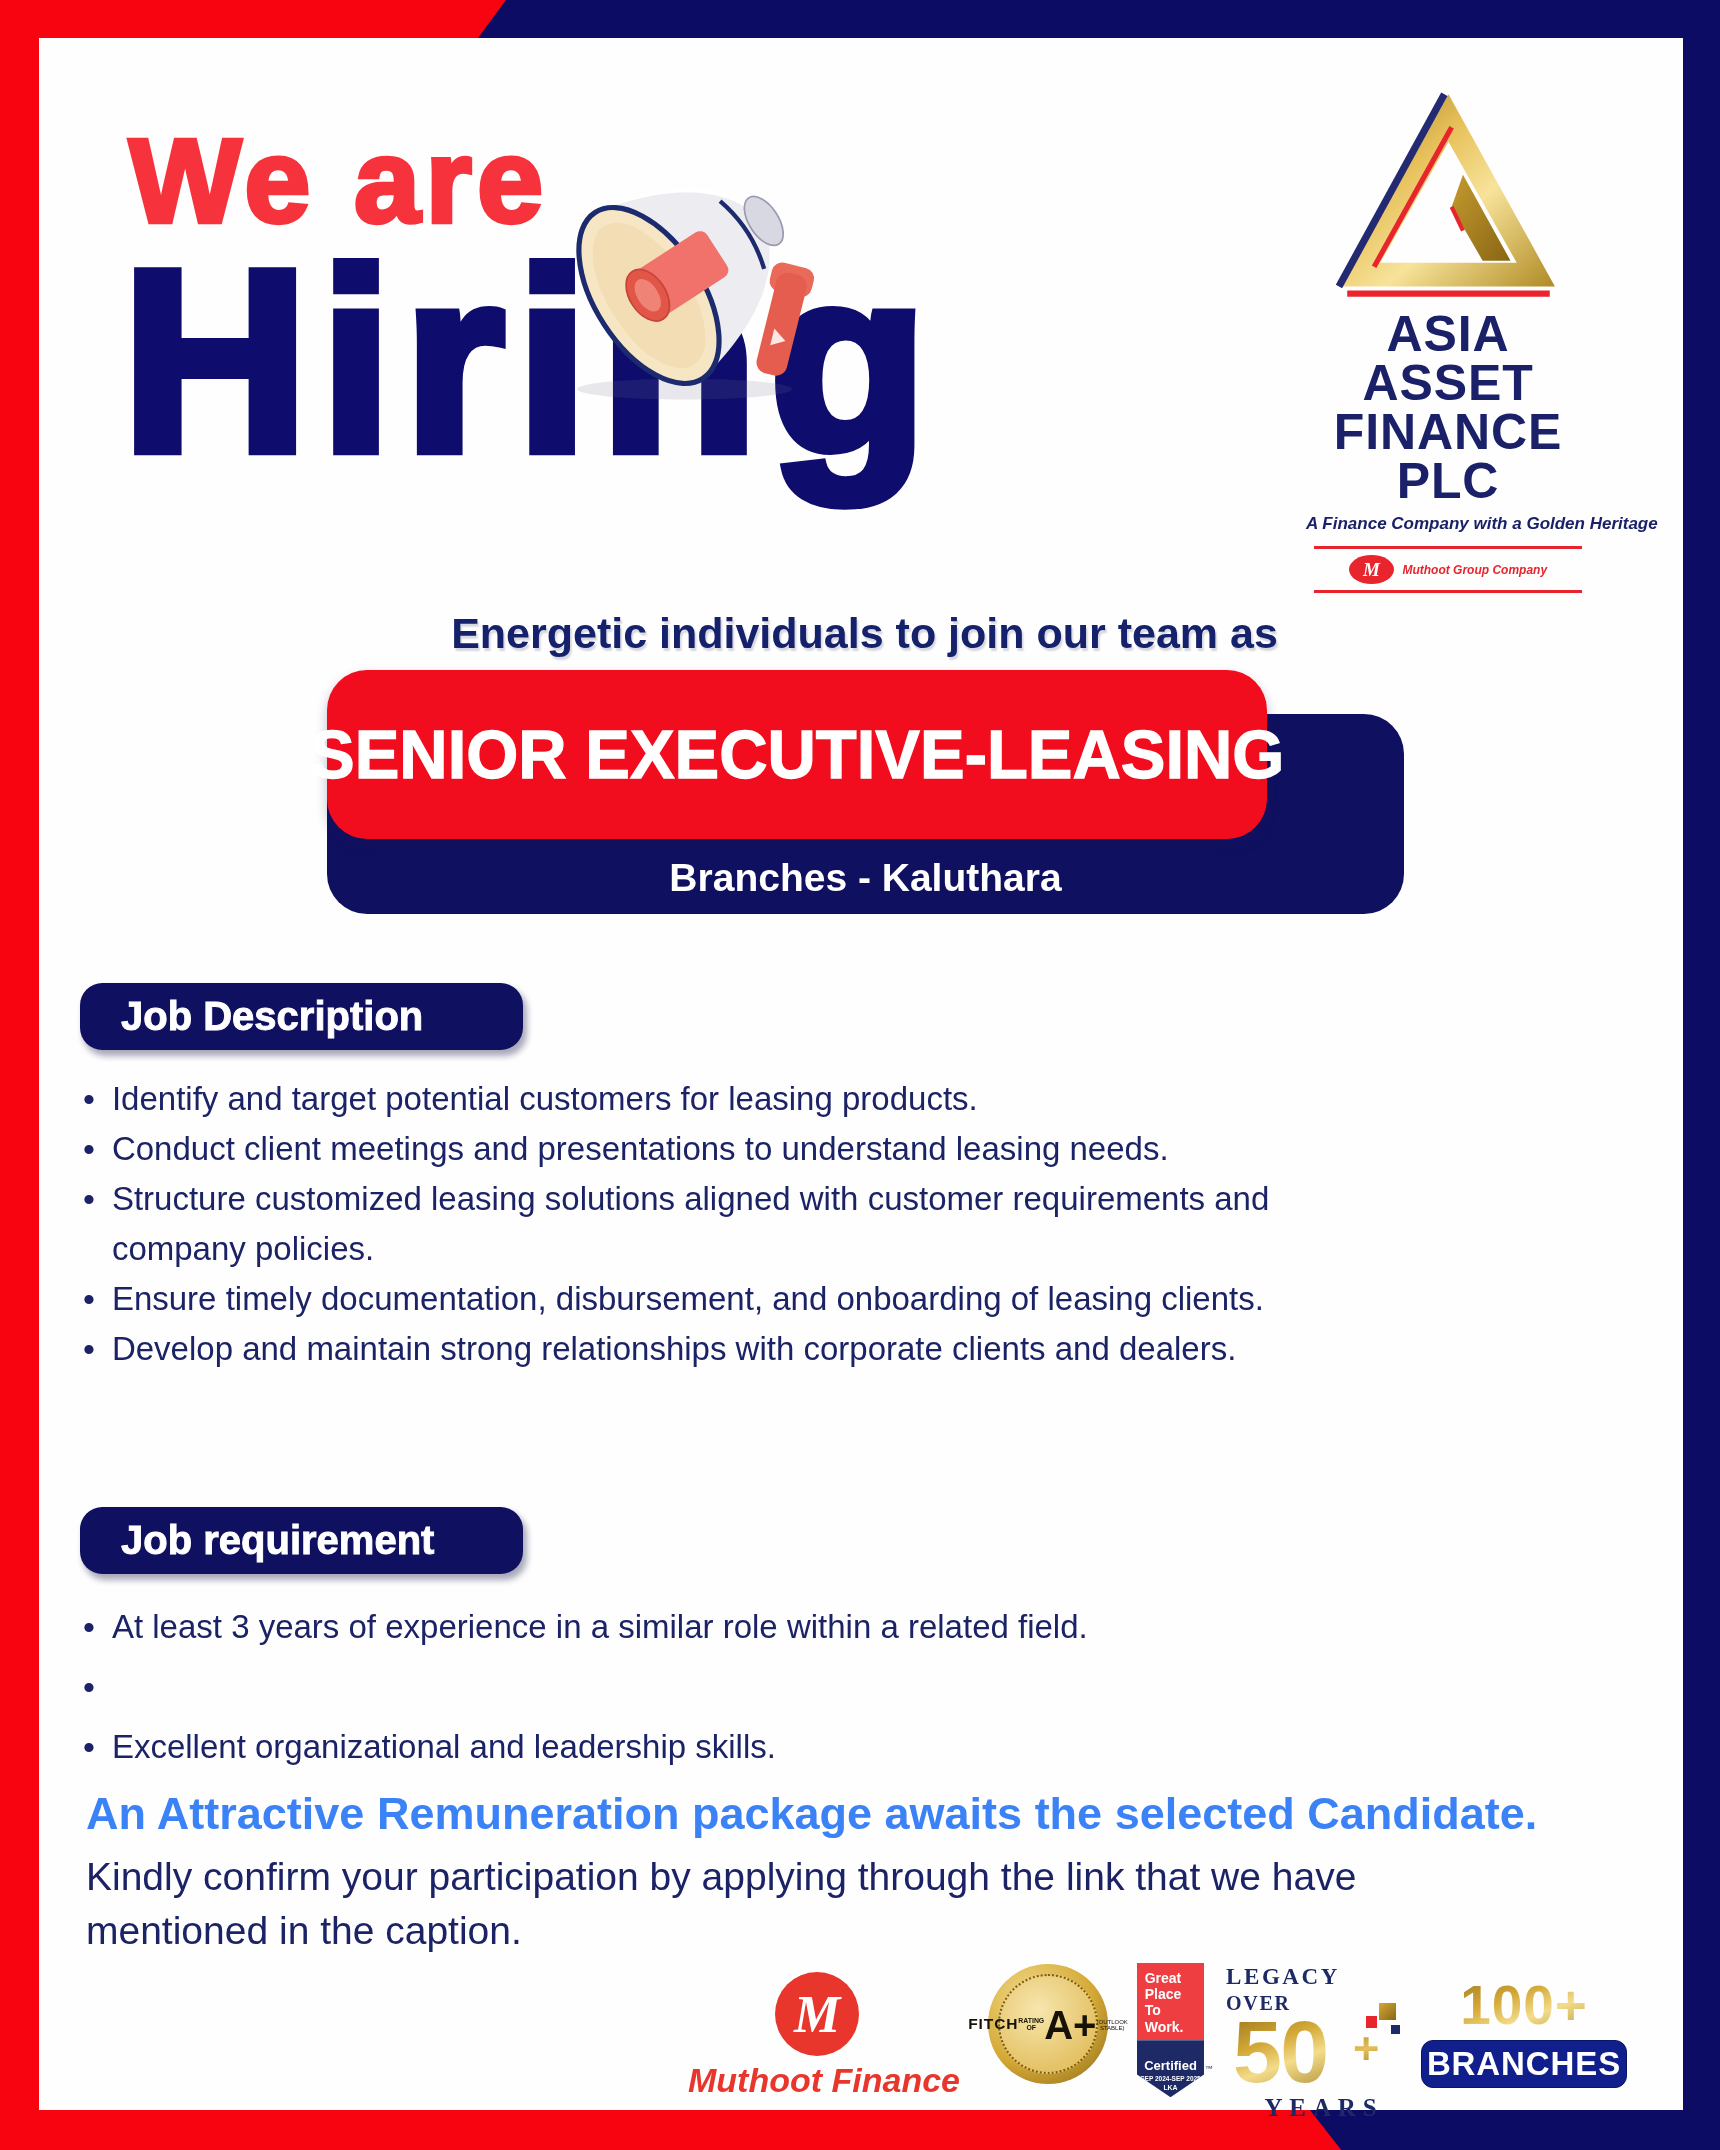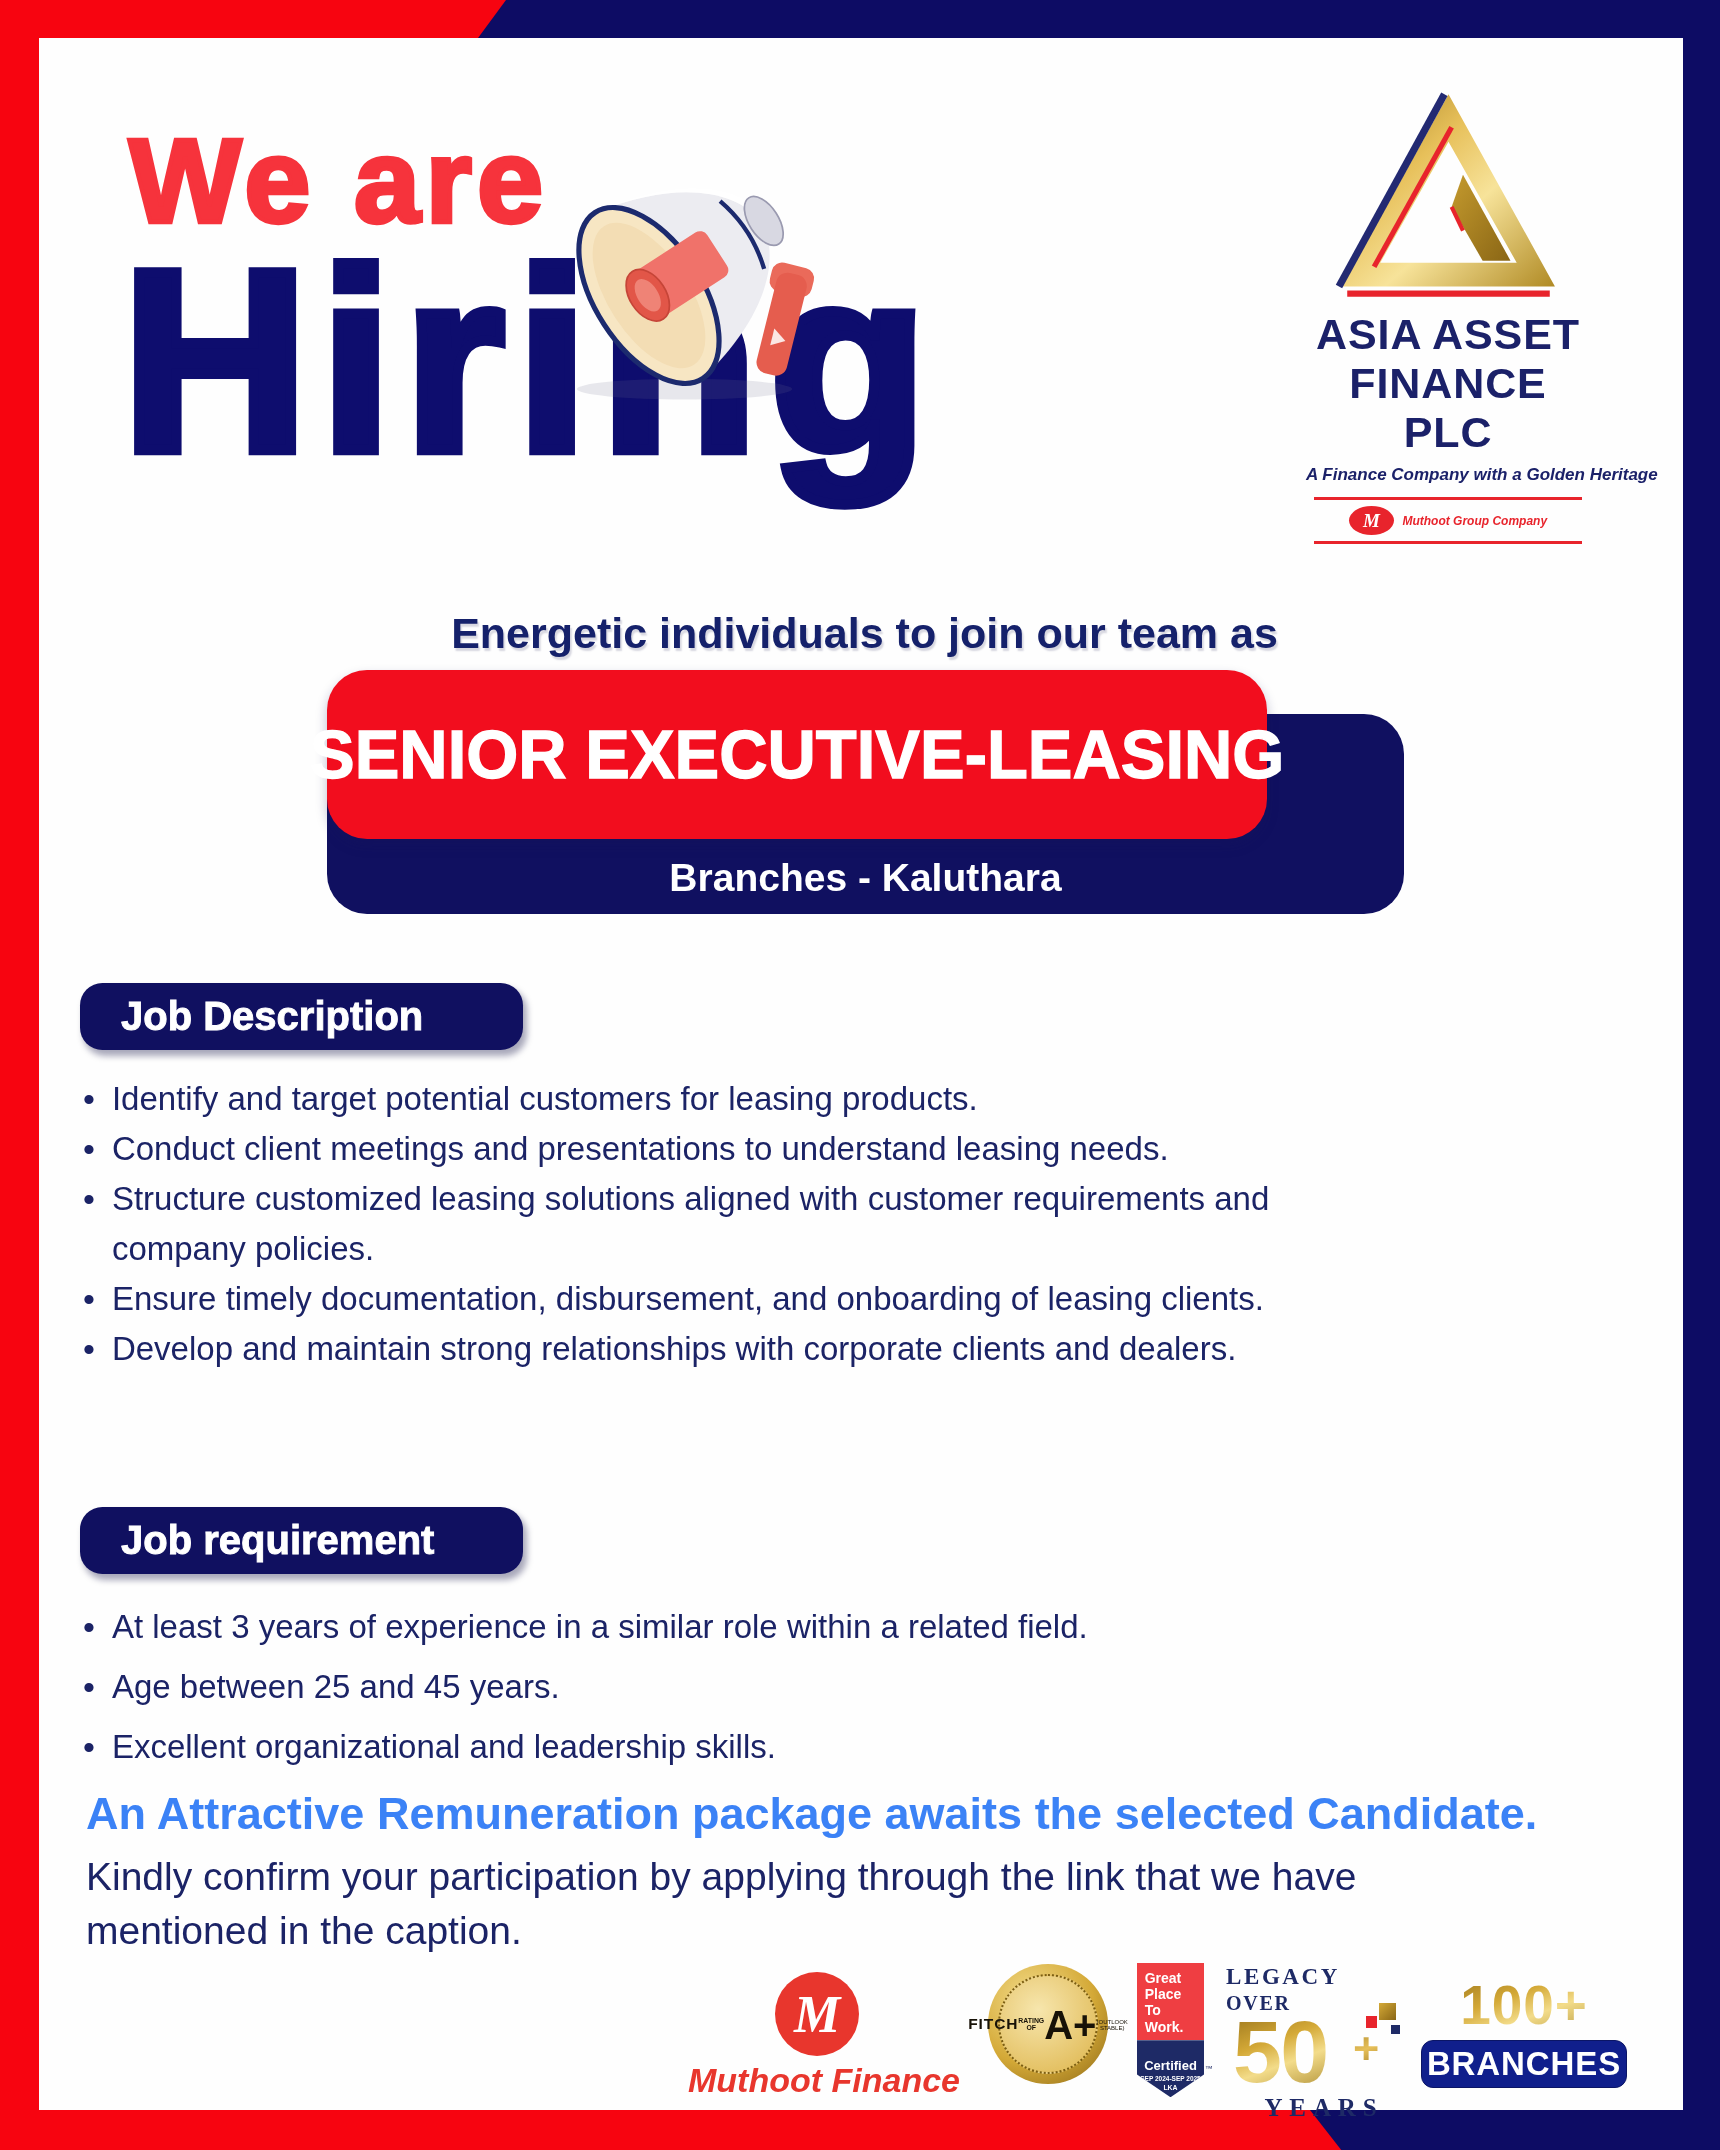--- a/index.html
+++ b/index.html
@@ -18,21 +18,21 @@
     clip-path:polygon(0 0,1310px 0,1342px 100%,0 100%);}
   
   .we-are{position:absolute;left:129px;top:112px;font-size:119px;font-weight:700;
     color:#f6333c;-webkit-text-stroke:4.3px #f6333c;letter-spacing:5.2px;white-space:nowrap;}
   .hiring{position:absolute;left:122px;top:232px;font-size:258px;font-weight:700;
     color:#0e0d6e;-webkit-text-stroke:10.3px #0e0d6e;letter-spacing:12px;white-space:nowrap;line-height:1;}
   .megaphone{position:absolute;left:564px;top:105px;width:297px;height:297px;}
   
   .brand{position:absolute;left:1306px;top:86px;width:284px;text-align:center;}
   .brand-triangle{width:229px;height:217px;margin:0 auto;display:block;}
-  .brand-name{font-size:43px;font-weight:700;color:#1b2169;letter-spacing:0.9px;line-height:49px;margin-top:6.9px;}
+  .brand-name{font-size:50px;font-weight:700;color:#1b2169;letter-spacing:0.9px;line-height:49px;margin-top:6.9px;}
   .brand-tagline{font-size:17px;font-style:italic;font-weight:700;color:#1b2169;margin-top:8.6px;white-space:nowrap;}
   .group-strip{margin:12px auto 0;width:268px;border-top:3.4px solid #e8242c;border-bottom:3.4px solid #e8242c;
     padding:6px 0;display:flex;align-items:center;justify-content:center;gap:8.6px;}
   .group-oval{width:45px;height:29px;background:#e8242c;border-radius:50%;display:flex;
     align-items:center;justify-content:center;color:#fff;font-family:"Liberation Serif",serif;
     font-weight:700;font-style:italic;font-size:19px;}
   .group-label{color:#e8242c;font-weight:700;font-style:italic;font-size:12px;white-space:nowrap;}
   
   .intro{position:absolute;left:258px;top:609px;width:1213px;text-align:center;font-size:43px;
     font-weight:700;color:#15216b;text-shadow:1.7px 2.6px 1.7px rgba(40,40,90,.18);}
@@ -216,21 +216,20 @@
   <div class="badge badge-jr">
     <span>Job requirement</span>
   </div>
   <ul class="bullets jr">
     <li>
         <span class="blt">•</span>
         <span class="btxt">At least 3 years of experience in a similar role within a related field.</span>
       </li>
     <li>
         <span class="blt">•</span>
-        <span class="btxt">Age between 25 and 45 years.</span>
       </li>
     <li>
         <span class="blt">•</span>
         <span class="btxt">Excellent organizational and leadership skills.</span>
       </li>
   </ul>
 
   <div class="remuneration">An Attractive Remuneration package awaits the selected Candidate.</div>
   <div class="apply">Kindly confirm your participation by applying through the link that we have
 mentioned in the caption.</div>

